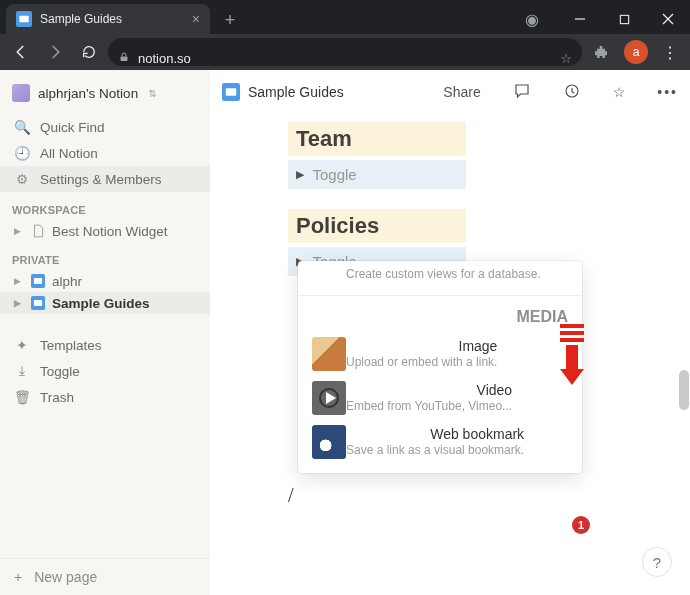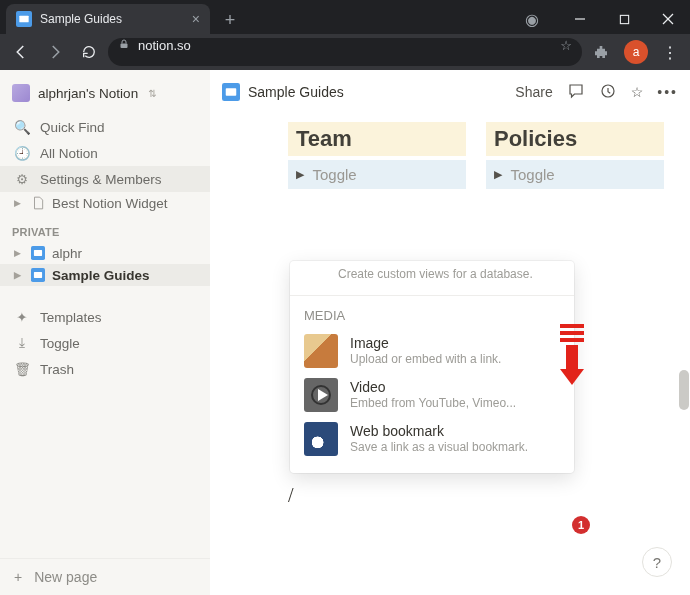--- a/index.html
+++ b/index.html
@@ -11,21 +11,21 @@
   .tab { background:#35363A; color:#E8EAED; font-size:12px; height:30px; display:flex; align-items:center; padding:0 10px; border-radius:8px 8px 0 0; width:204px; gap:8px; position:relative; }
   .tab .favicon { width:16px; height:16px; }
   .tab .tab-close { margin-left:auto; color:#9AA0A6; font-size:14px; line-height:1; cursor:pointer;}
   .newtab { width:28px; height:28px; color:#9AA0A6; display:flex; align-items:center; justify-content:center; font-size:18px; margin-left:6px; cursor:pointer;}
   .winctl { margin-left:auto; display:flex; }
   .winctl div { width:44px; height:30px; display:flex; align-items:center; justify-content:center; color:#E8EAED; cursor:pointer; }
   .winctl .dot { margin-right:4px; color:#9AA0A6; }
   .addrbar { background:#35363A; height:36px; display:flex; align-items:center; padding:0 6px; gap:4px; }
   .navbtn { width:30px; height:30px; display:flex; align-items:center; justify-content:center; color:#9AA0A6; cursor:pointer; border-radius:50%; }
   .navbtn.enabled { color:#E8EAED; }
-  .omnibox { flex:1; background:#202124; height:28px; border-radius:14px; display:flex; align-items:flex-start; padding:0 10px; gap:8px; color:#9AA0A6; font-size:13px; overflow:hidden;}
+  .omnibox { flex:1; background:#202124; height:28px; border-radius:14px; display:flex; align-items:flex-end; padding:0 10px; gap:8px; color:#9AA0A6; font-size:13px; overflow:hidden;}
   .omnibox .lock { color:#9AA0A6; }
   .omnibox .host { color:#E8EAED; }
   .omnibox .starright { margin-left:auto; }
   .profbadge { width:24px; height:24px; border-radius:50%; background:#D9512C; color:#fff; display:flex; align-items:center; justify-content:center; font-size:12px; margin:0 4px; }
   .kebab { width:28px; display:flex; align-items:center; justify-content:center; color:#E8EAED; }
 
   
   .app { display:flex; height: calc(595px - 70px); }
   .sidebar { width:210px; background:#F7F6F3; height:100%; padding-top:10px; color:#37352F; font-size:13.5px; position:relative; display:flex; flex-direction:column;}
   .ws-title { display:flex; align-items:center; gap:8px; padding:4px 12px; font-weight:500; cursor:pointer;}
@@ -37,36 +37,36 @@
   .section-label { font-size:11px; font-weight:600; color:#908F8A; padding:12px 12px 4px; letter-spacing:.02em;}
   .tree-item { display:flex; align-items:center; gap:6px; padding:3px 12px 3px 14px; color:#6B6A66; cursor:pointer;}
   .tree-item.sel { background:#ECEBE7; font-weight:600; color:#37352F;}
   .tree-item .tri { color:#A4A19A; font-size:9px; width:10px;}
   .tree-item .pg { width:16px; height:16px; display:flex; align-items:center; justify-content:center;}
   .newpage { margin-top:auto; border-top:1px solid #EDECE9; padding:10px 14px; color:#8D8C87; display:flex; gap:12px; align-items:center; cursor:pointer; font-size:14px;}
 
   .main { flex:1; position:relative; background:#fff; }
   .topbar { height:44px; display:flex; align-items:center; padding:0 12px; gap:8px; font-size:14px; color:#37352F;}
   .topbar .crumb-ic { width:18px; height:18px; }
-  .topbar .right { margin-left:auto; display:flex; align-items:center; gap:14px; color:#55534E;}
+  .topbar .right { margin-left:auto; display:flex; align-items:center; gap:32px; color:#55534E;}
   .topbar .right .act { cursor:pointer; }
 
   .content { position:absolute; left:0; right:0; top:44px; bottom:0; }
-  .cols { display:flex; gap:20px; padding: 8px 0 4px 78px;}
+  .cols { display:flex; gap:20px; padding: 8px 0 4px 78px; flex-direction: column;}
   .colblk { width:178px; }
   .colhead { background:#FBF3DB; padding:4px 8px; font-size:22px; font-weight:600; color:#424039;}
   .toggle { background:#E6F0F6; margin-top:4px; padding:6px 8px; display:flex; align-items:center; gap:8px; color:#9A9893; font-size:15px; cursor:pointer;}
   .toggle .tri2 { color:#55524C; font-size:11px;}
 
   
-  .popup { position:absolute; left:80px; top:147px; width:284px; height:212px; background:#fff; border-radius:4px; box-shadow:0 6px 20px rgba(0,0,0,.12), 0 0 0 1px rgba(15,15,15,.05); overflow:hidden; font-size:13px;}
+  .popup { position:absolute; left:88px; top:147px; width:284px; height:212px; background:#fff; border-radius:4px; box-shadow:0 6px 20px rgba(0,0,0,.12), 0 0 0 1px rgba(15,15,15,.05); overflow:hidden; font-size:13px;text-align:right;}
   .popup .truncated { padding:6px 14px 8px 48px; display:flex; color:#9D9C97; font-size:12px;}
   .popup .truncated-wrap { position:relative; border-bottom:1px solid #EEEDEB; padding-bottom:6px;}
-  .popup .grp { font-size:13px; font-weight:400; color:#908F8A; padding:12px 14px 6px;}
-  .popup .row { display:flex; gap:12px; padding:5px 14px; cursor:pointer; align-items:flex-start;}
+  .popup .grp { font-size:16px; font-weight:700; color:#908F8A; padding:12px 14px 6px;}
+  .popup .row { display:flex; padding:5px 14px; cursor:pointer; align-items:flex-start;}
   .popup .thumb { width:34px; height:34px; border-radius:3px; background:#ddd; flex-shrink:0; overflow:hidden;}
   .popup .row .ttl { color:#37352F; font-size:14px; line-height:1.3;}
   .popup .row .sub { color:#9D9C97; font-size:12px;}
 
   
   .scrolltrack { position:absolute; right:0; top:0; width:12px; height:100%; }
   .scrollthumb { position:absolute; right:1px; top:256px; width:10px; height:40px; background:#CBCAC6; border-radius:5px;}
   .redarrow { position:absolute; left:350px; top:210px; width:24px; height:60px; }
   .redarrow .bars div { height:4px; background:#E2231A; margin-bottom:3px;}
   .redarrow .shaft { width:12px; height:24px; background:#E2231A; margin:0 auto;}
@@ -158,20 +158,21 @@
       </div>
     <div class="s-item">
         <span class="ic">🕘</span>
         <span>All Notion</span>
       </div>
     <div class="s-item active">
         <span class="ic">⚙</span>
         <span>Settings &amp; Members</span>
       </div>
 
+    <div class="section-label">WORKSPACE</div>
     <div class="tree-item">
       <span class="tri">▶</span>
       <span class="pg">
           <svg width="14" height="14" viewBox="0 0 24 24">
             <path d="M6 2h9l5 5v15H6z" fill="none" stroke="#9A9893" stroke-width="1.5"></path>
           </svg>
         </span>
       <span>Best Notion Widget</span>
     </div>
 

